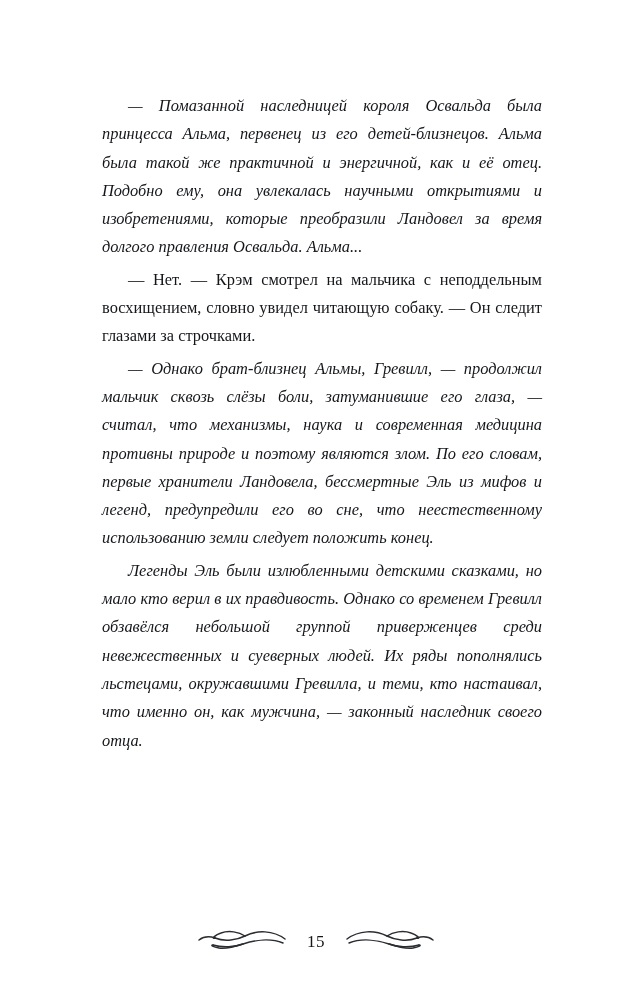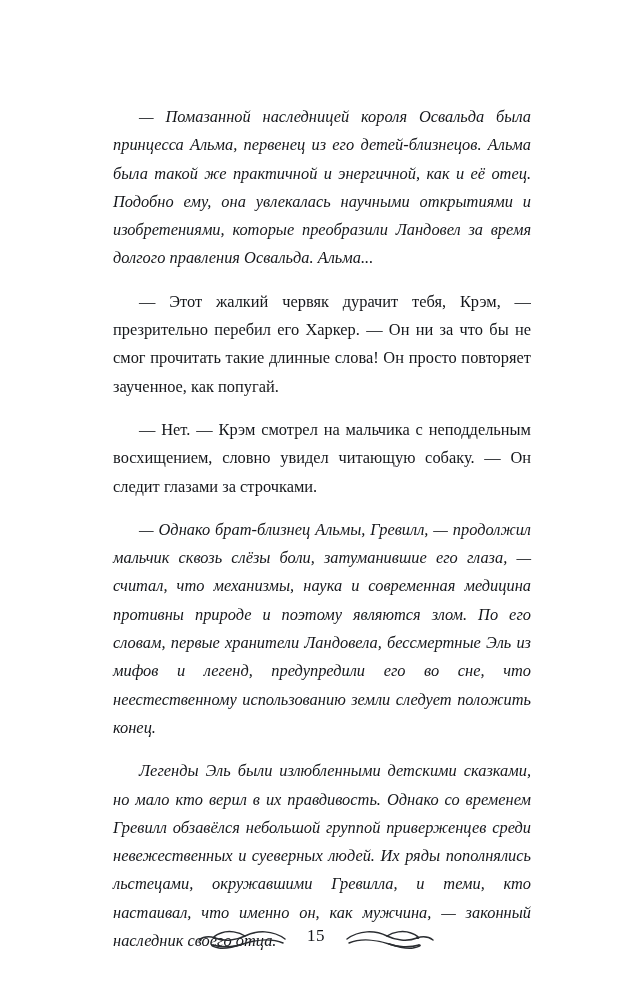--- a/index.html
+++ b/index.html
@@ -22,34 +22,34 @@
     padding: 88px 72px 0 98px;
   }
   .text-body {
     font-size: 16.4px;
     line-height: 28.3px;
     text-align: justify;
     text-justify: inter-word;
     color: #14161a;
   }
   .para {
-    margin: 15px;
+    margin: 4px;
     text-indent: 26px;
     hyphens: manual;
   }
   .para.italic {
     font-style: italic;
   }
   .footer {
     position: absolute;
     left: 0;
     right: 0;
     bottom: 48px;
     display: flex;
-    align-items: flex-start;
+    align-items: flex-end;
     justify-content: center;
     gap: 16px;
     padding-left: 14px;
   }
   .page-number {
     font-size: 17px;
     letter-spacing: 0.5px;
     color: #14161a;
     min-width: 26px;
     text-align: center;
@@ -66,21 +66,20 @@
     stroke-linecap: round;
   }
 </style>
 </head>
 <body>
 
 <div class="page">
 
   <div class="text-body">
     <p class="para italic">— Помазанной наследницей короля Освальда была принцесса Альма, первенец из его детей-близнецов. Альма была такой же практичной и энергичной, как и её отец. Подобно ему, она увлекалась научными открытиями и изобретениями, которые преобразили Ландовел за время долгого правления Освальда. Альма...</p>
-    <p class="para">— Этот жалкий червяк дурачит тебя, Крэм, — презрительно перебил его Харкер. — Он ни за что бы не смог прочитать такие длинные слова! Он просто повторяет заученное, как попугай.</p>
     <p class="para">— Нет. — Крэм смотрел на мальчика с неподдельным восхищением, словно увидел читающую собаку. — Он следит глазами за строчками.</p>
     <p class="para italic">— Однако брат-близнец Альмы, Гревилл, — продолжил мальчик сквозь слёзы боли, затуманившие его глаза, — считал, что механизмы, наука и современная медицина противны природе и поэтому являются злом. По его словам, первые хранители Ландовела, бессмертные Эль из мифов и легенд, предупредили его во сне, что неестественному использованию земли следует положить конец.</p>
     <p class="para italic">Легенды Эль были излюбленными детскими сказками, но мало кто верил в их правдивость. Однако со временем Гревилл обзавёлся небольшой группой приверженцев среди невежественных и суеверных людей. Их ряды пополнялись льстецами, окружавшими Гревилла, и теми, кто настаивал, что именно он, как мужчина, — законный наследник своего отца.</p>
   </div>
 
   <div class="footer">
     <span>
       <svg class="orn" viewBox="0 0 92 26" aria-hidden="true">
         <path d="M90 13 C78 4, 62 4, 50 10 C42 14, 30 16, 20 12"></path>
         <path d="M88 17 C76 12, 60 14, 48 18 C40 21, 28 22, 18 19"></path>

